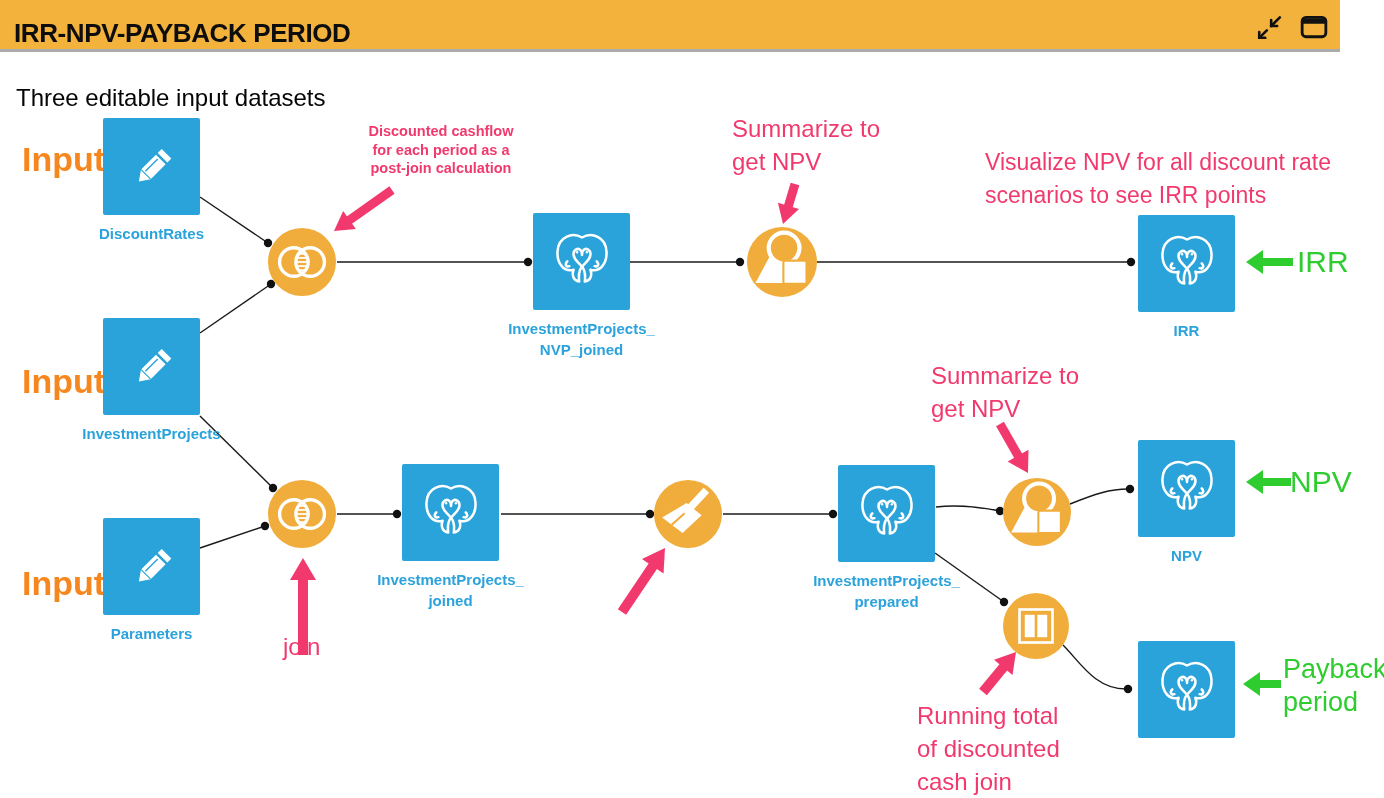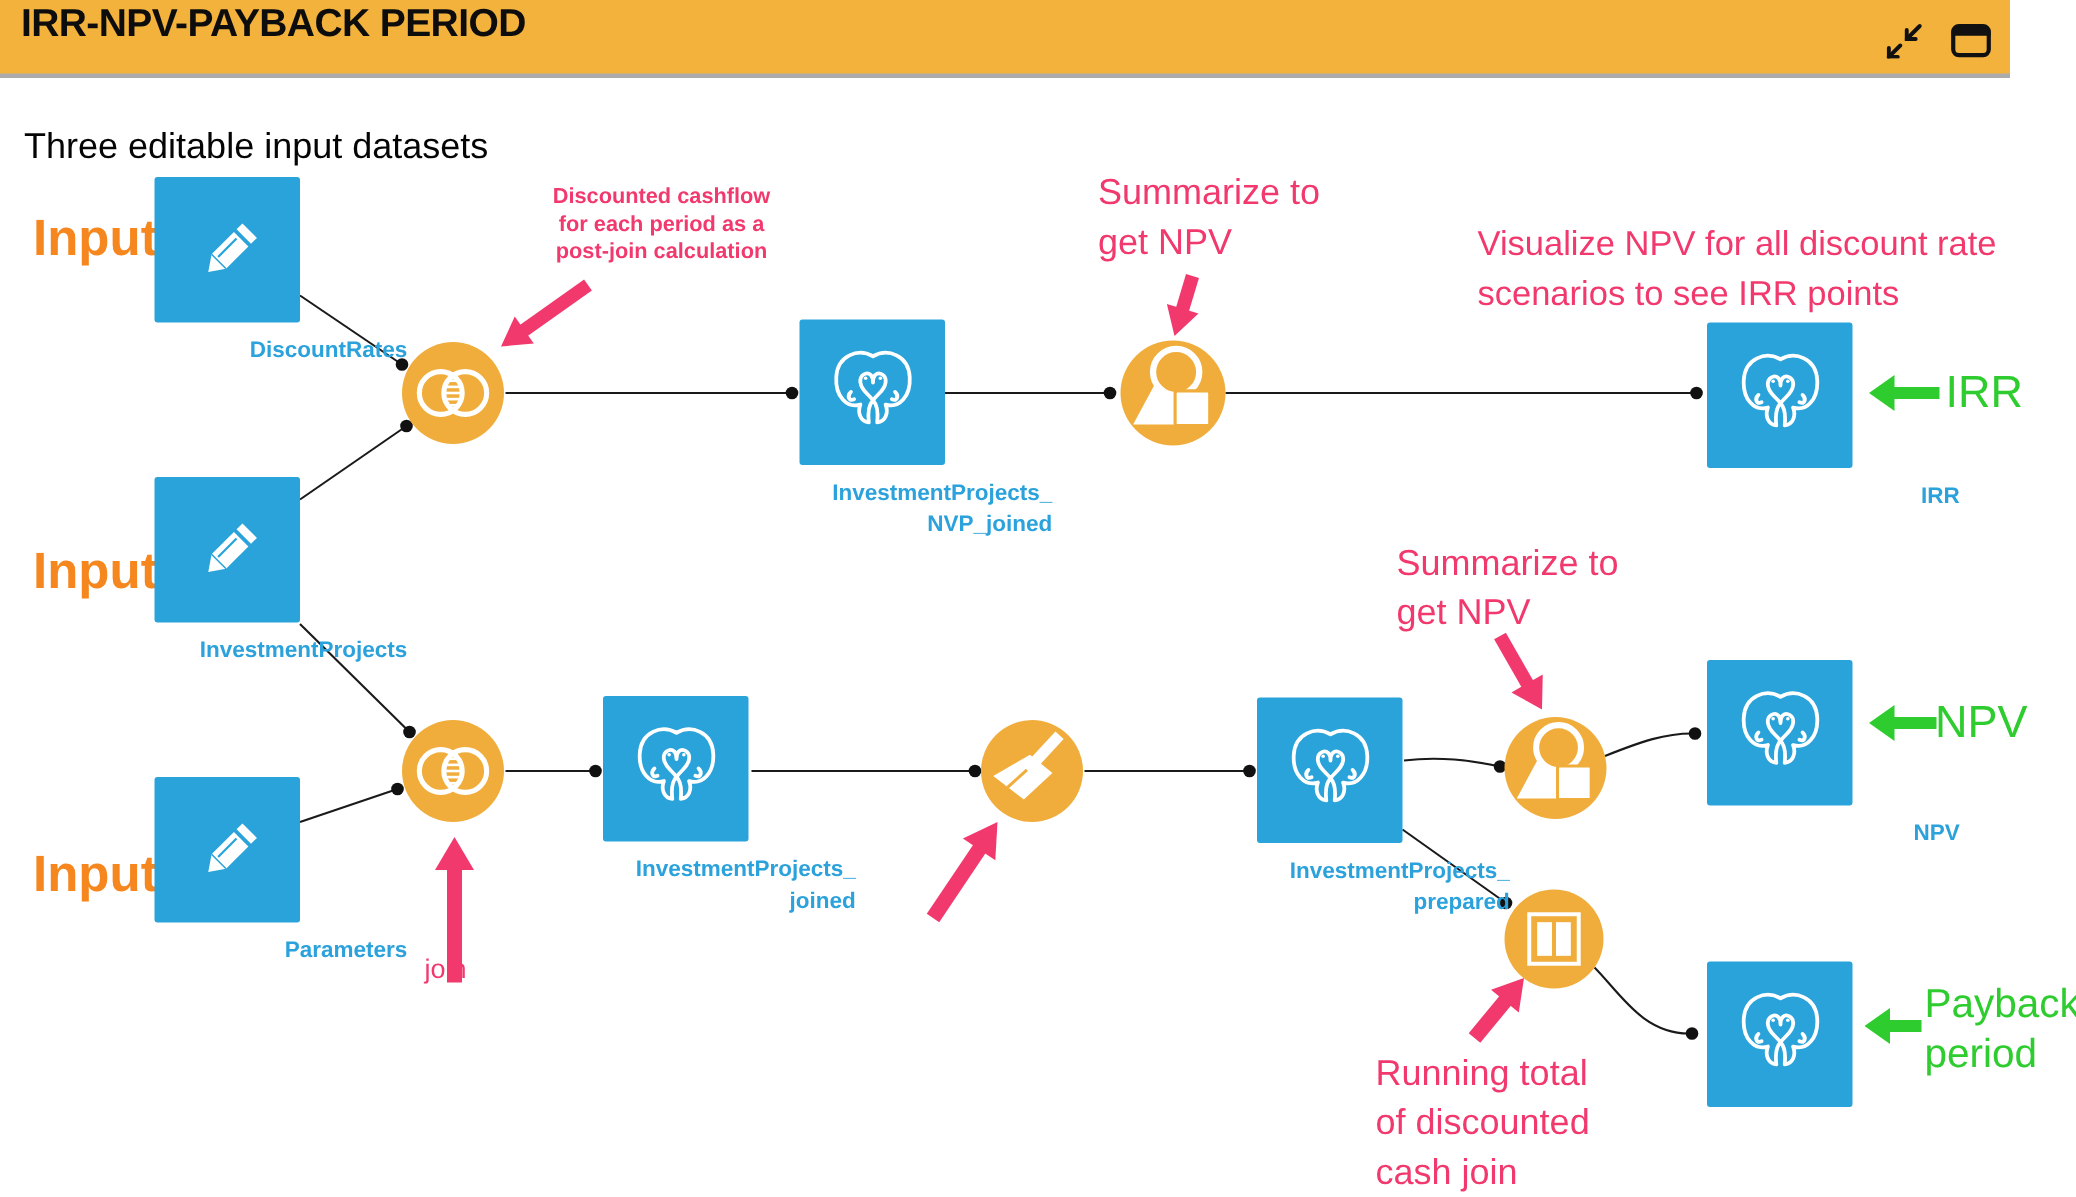--- a/index.html
+++ b/index.html
@@ -9,54 +9,54 @@
     --input-orange:#F6871F; --connector:#1A1A1A;
   }
   *{box-sizing:border-box;margin:0;padding:0}
   html,body{width:1384px;height:798px;overflow:hidden;background:#fff;
     font-family:"Liberation Sans", sans-serif;}
   .app{position:relative;width:1384px;height:798px;background:#fff}
 
   
   .titlebar{position:absolute;left:0;top:0;width:1340px;height:52px;
     background:var(--header-bg);border-bottom:3px solid var(--header-border);
-    display:flex;align-items:flex-start}
+    display:flex;align-items:flex-end}
   .titlebar h1{font-size:26px;font-weight:700;color:#0d0d0d;padding-left:14px;
     letter-spacing:-0.4px;white-space:nowrap}
   .win-controls{position:absolute;right:12px;top:0;height:52px;display:flex;
     align-items:center;gap:18px}
   .win-controls .wicon{display:inline-flex;cursor:pointer}
 
   
   .stage{position:absolute;left:0;top:0;width:1384px;height:798px}
   .overlay{position:absolute;left:0;top:0;pointer-events:none}
   .stage-title{position:absolute;left:16px;top:84px;font-size:24px;
     font-weight:400;color:#050505;white-space:nowrap}
 
   
   .node{position:absolute;width:97px}
   .sq{width:97px;height:97px;background:var(--blue);border-radius:2px;
     display:flex;align-items:center;justify-content:center;cursor:pointer}
   .sq svg{width:62px;height:62px}
   .sq.pg svg{width:70px;height:70px}
   .ds-label{position:absolute;top:105px;left:50%;transform:translateX(-50%);
-    width:240px;text-align:right;color:var(--label-blue);font-size:15px;
+    width:240px;text-align:center;color:var(--label-blue);font-size:15px;
     font-weight:600;line-height:21px;white-space:pre-line}
   .recipe{position:absolute;border-radius:50%;background:var(--orange);
     display:flex;align-items:center;justify-content:center;cursor:pointer}
   .recipe svg{width:100%;height:100%}
 
   
   .input-label{position:absolute;left:22px;color:var(--input-orange);
     font-size:34px;font-weight:600;white-space:nowrap}
   .ann{position:absolute;color:var(--pink);font-size:24px;line-height:33px;
     font-weight:400;white-space:pre-line}
   .ann.small{font-size:14.5px;line-height:18.5px;text-align:center;width:170px;
     font-weight:600}
-  .ann.joinword{font-size:18px}
+  .ann.joinword{font-size:24px}
   .out-label{position:absolute;color:var(--green);font-size:30px;
     font-weight:500;line-height:33px;white-space:pre-line}
 </style>
 </head>
 <body>
 
 <svg width="0" height="0" style="position:absolute" aria-hidden="true">
   <defs>
     <symbol id="sym-pencil" viewBox="0 0 100 100">
       <g transform="translate(50,52) rotate(45)" fill="#fff">

